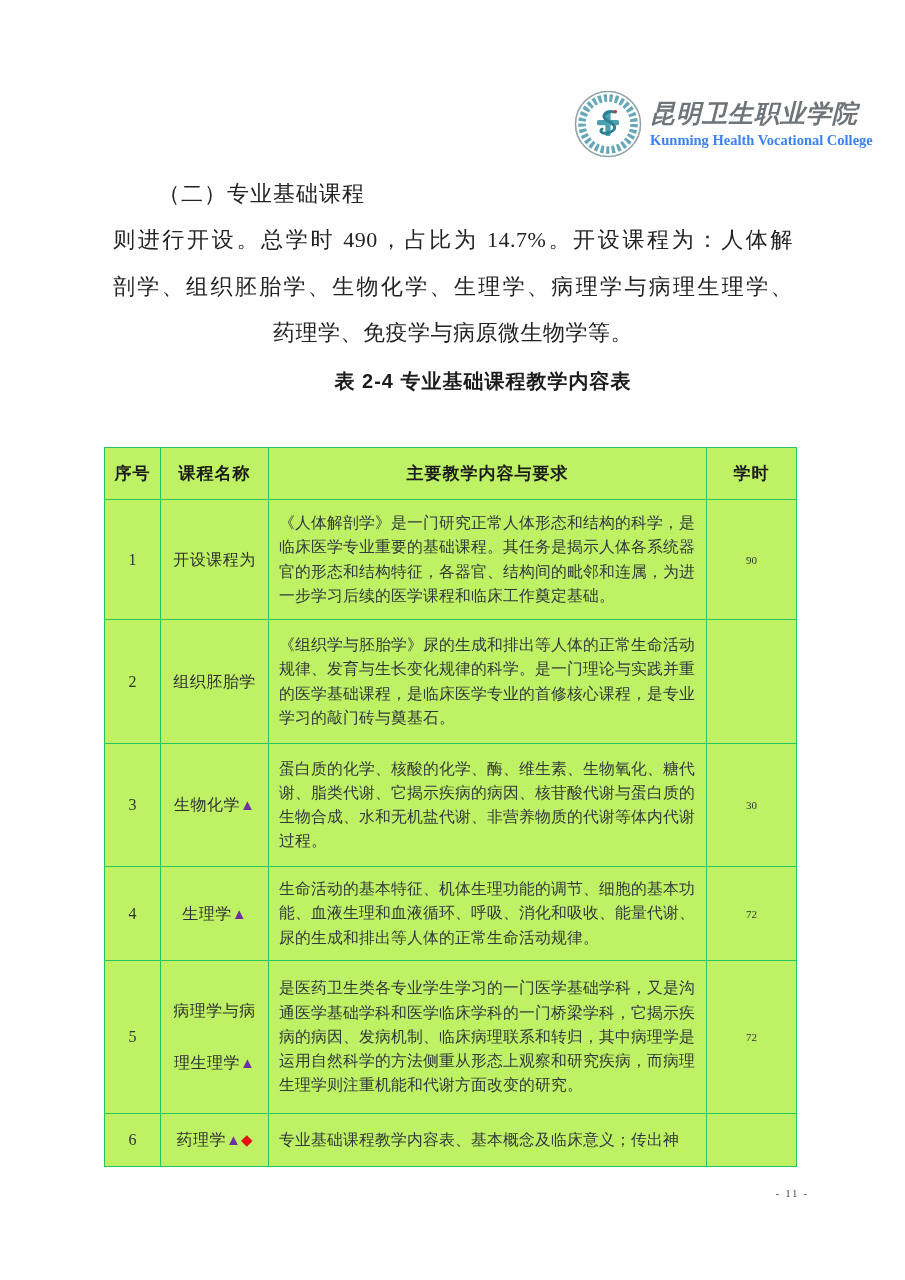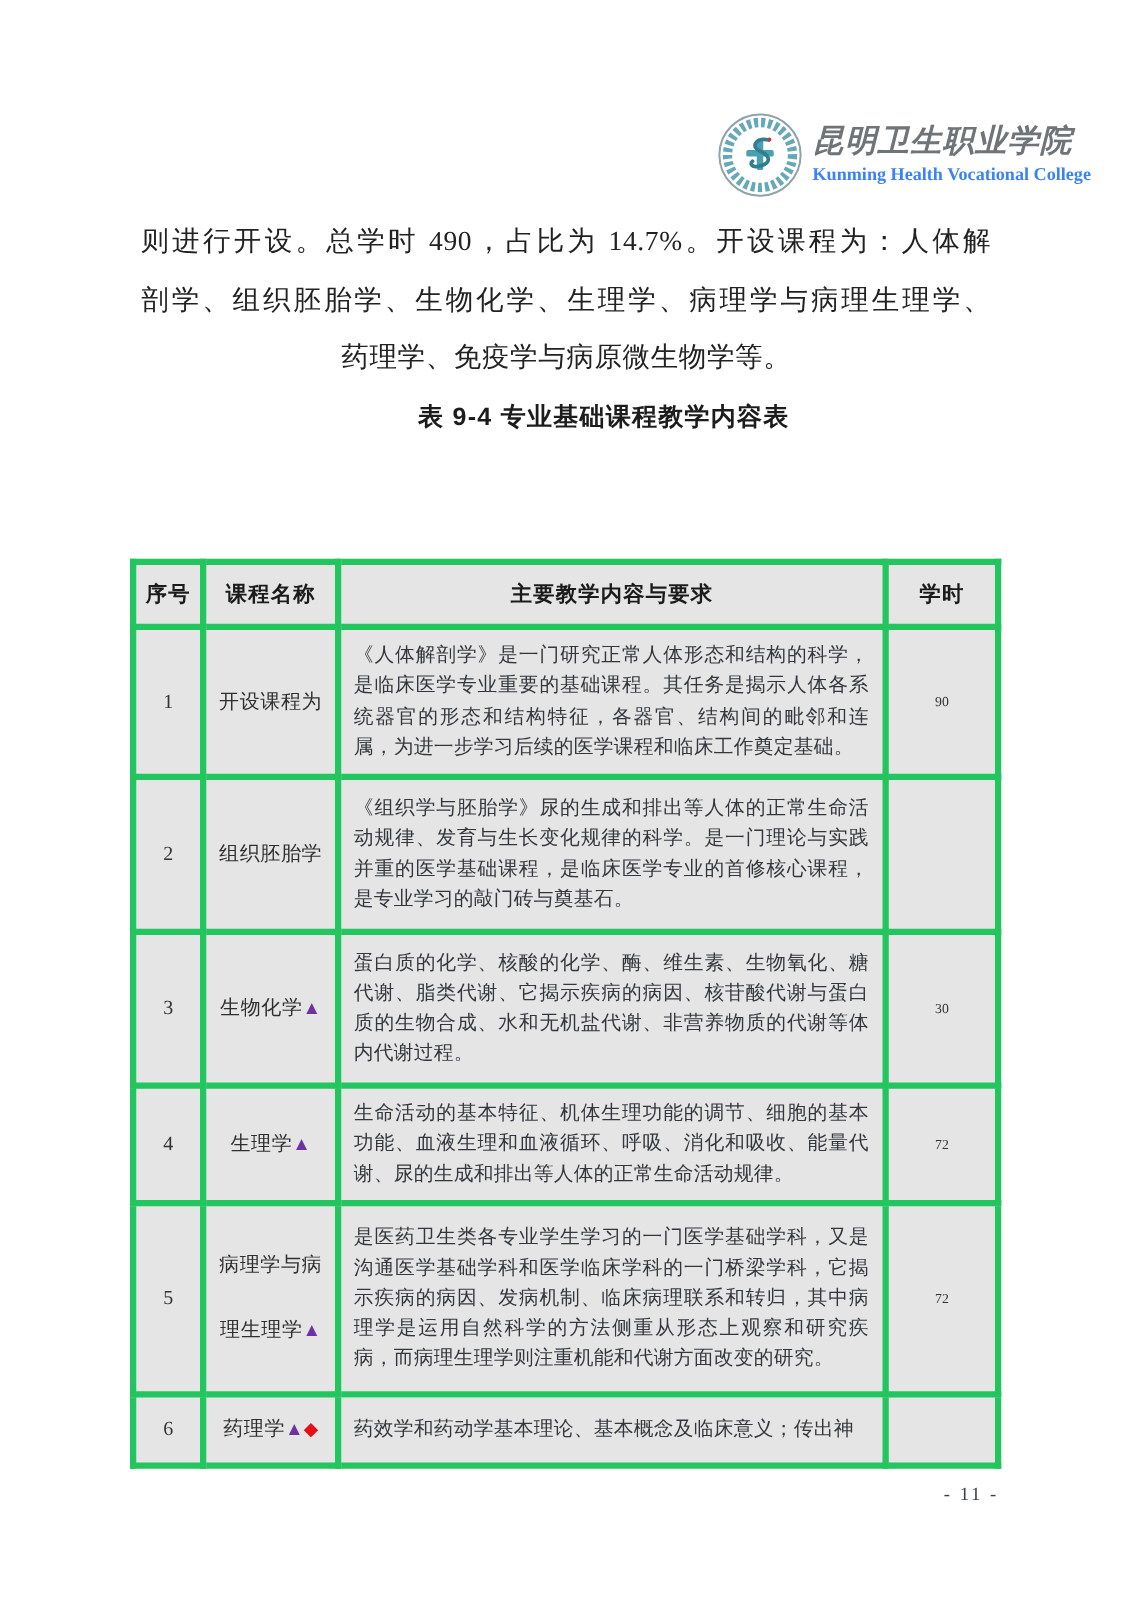--- a/index.html
+++ b/index.html
@@ -94,23 +94,23 @@
     top: 447px;
     width: 692px;
     border-collapse: collapse;
     table-layout: fixed;
   }
   .course-table col.c-no { width: 56px; }
   .course-table col.c-course { width: 108px; }
   .course-table col.c-content { width: 438px; }
   .course-table col.c-hours { width: 90px; }
   .course-table th, .course-table td {
-    border: 5px solid #22c55e;
+    border: 1px solid #22c55e;
     vertical-align: middle;
-    background: #e5e5e5;
+    background: #bef264;
   }
   .course-table thead tr { height: 52px; }
   .course-table th {
     font-family: "Liberation Sans", "DejaVu Sans", sans-serif;
     font-weight: bold;
     font-size: 17px;
     color: #1b1b1b;
     text-align: center;
     letter-spacing: 1px;
   }
@@ -146,22 +146,22 @@
     text-align: center;
     font-size: 11px;
     color: #333;
   }
   .marker { font-size: 15px; letter-spacing: 0; }
 
   
   .page-number {
     position: absolute;
     top: 1188px;
-    right: 106px;
-    font-size: 15px;
+    right: 96px;
+    font-size: 10px;
     color: #39404a;
     letter-spacing: 2px;
   }
 </style>
 </head>
 <body>
 
 <div class="page">
 
   <div class="logo">
@@ -174,26 +174,27 @@
       <path d="M 41 22 C 31 20, 26 27, 34 31 C 43 35, 43 41, 33 43 C 27 44, 26 41, 28 39" fill="none" stroke="#2f7f93" stroke-width="3" stroke-linecap="round"></path>
       <circle cx="41.5" cy="21.5" r="1.6" fill="#c23a3a"></circle>
     </svg>
     <div class="logo-right">
       <div class="logo-calligraphy">昆明卫生职业学院</div>
       <div class="logo-english">Kunming Health Vocational College</div>
     </div>
   </div>
 
   <div class="content">
+    <div class="heading">（二）专业基础课程</div>
     <div class="para">
       <div class="para-line fill">则进行开设。总学时 490，占比为 14.7%。开设课程为：人体解</div>
       <div class="para-line fill">剖学、组织胚胎学、生物化学、生理学、病理学与病理生理学、</div>
       <div class="para-line">药理学、免疫学与病原微生物学等。</div>
     </div>
-    <div class="table-title">表 9-4 专业基础课程教学内容表</div>
+    <div class="table-title">表 2-4 专业基础课程教学内容表</div>
   </div>
 
   <table class="course-table">
     <colgroup>
       <col class="c-no">
         <col class="c-course">
         <col class="c-content">
         <col class="c-hours">
     </colgroup>
     <thead>
@@ -231,20 +232,20 @@
   </tr>
         <tr>
     <td class="col-no"><span class="no-text">5</span></td>
     <td class="col-course"><span class="course-wrap"><span class="course-text">病理学与病理生理学</span><span class="marker" style="color: rgb(112, 48, 160);">▲</span></span></td>
     <td class="col-content"><span class="content-text">是医药卫生类各专业学生学习的一门医学基础学科，又是沟通医学基础学科和医学临床学科的一门桥梁学科，它揭示疾病的病因、发病机制、临床病理联系和转归，其中病理学是运用自然科学的方法侧重从形态上观察和研究疾病，而病理生理学则注重机能和代谢方面改变的研究。</span></td>
     <td class="col-hours"><span class="hours-text">72</span></td>
   </tr>
         <tr>
     <td class="col-no"><span class="no-text">6</span></td>
     <td class="col-course"><span class="course-wrap"><span class="course-text">药理学</span><span class="marker" style="color: rgb(112, 48, 160);">▲</span><span class="marker" style="color: rgb(231, 15, 19);">◆</span></span></td>
-    <td class="col-content"><span class="content-text">药效学和药动学基本理论、基本概念及临床意义；传出神</span></td>
+    <td class="col-content"><span class="content-text">专业基础课程教学内容表、基本概念及临床意义；传出神</span></td>
     <td class="col-hours"><span class="hours-text"></span></td>
   </tr>
       </tbody>
   </table>
 
   <div class="page-number">- 11 -</div>
 </div>
 
 </body></html>

